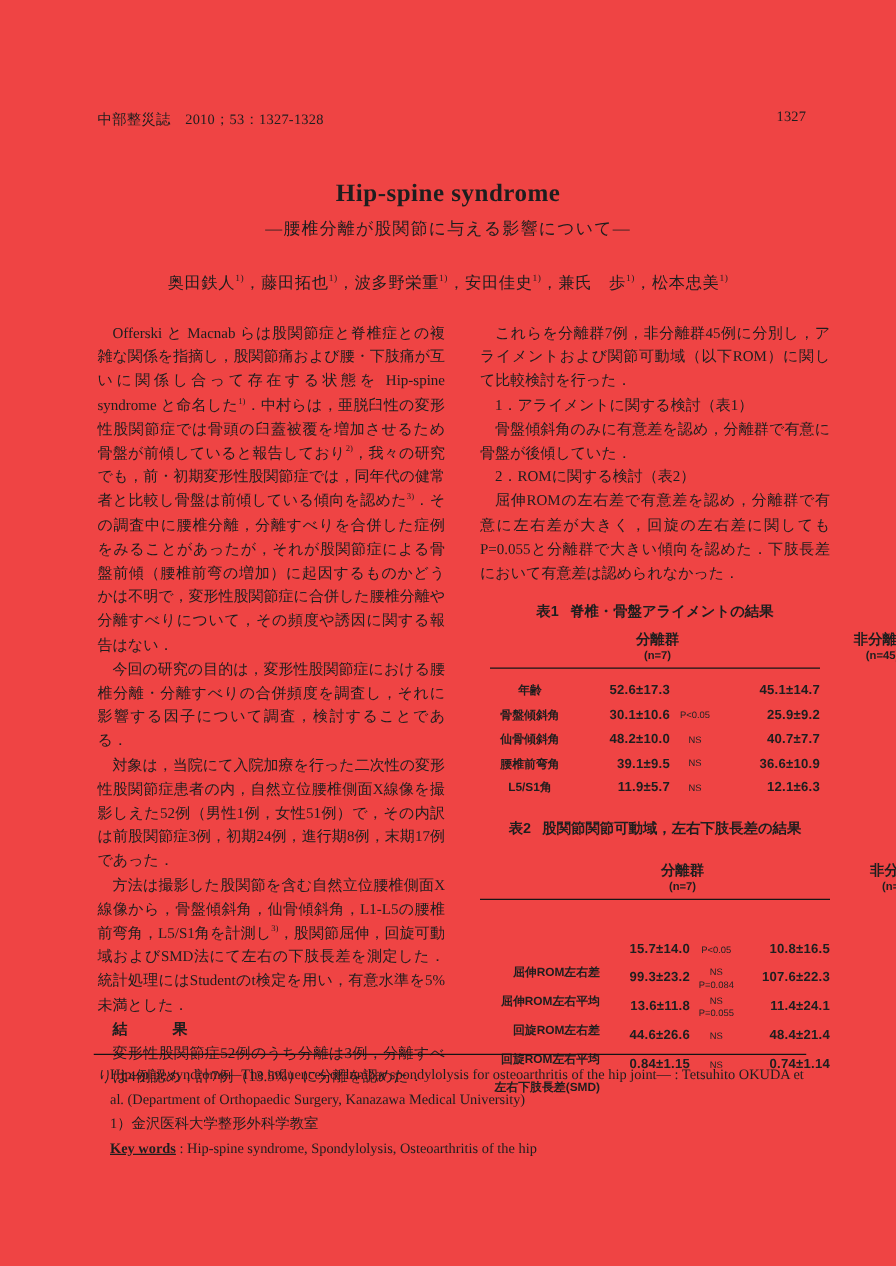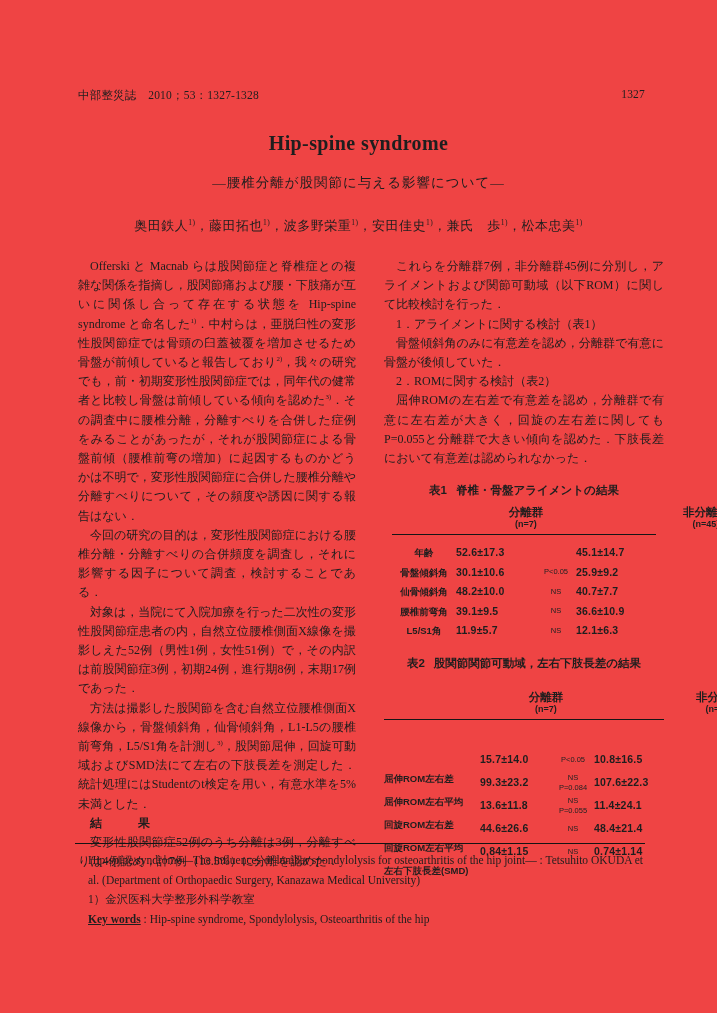--- a/index.html
+++ b/index.html
@@ -1,21 +1,21 @@
 <!DOCTYPE html>
 <html><head>
 <meta charset="utf-8">
 <style>
   html,body{margin:0;padding:0;background:#ffffff;}
   .page{
     position:relative;width:717px;height:1013px;margin:0 auto;background:#ef4444;
     font-family:"Liberation Serif","DejaVu Serif",serif;color:#1e1e1e;overflow:hidden;
   }
   .pg-header{position:absolute;left:78px;top:88px;width:567px;display:flex;justify-content:space-between;font-size:11.5px;letter-spacing:0.2px;}
-  .paper-title{position:absolute;left:0;top:132px;width:717px;text-align:center;font-size:20px;font-weight:600;letter-spacing:0.4px;}
+  .paper-title{position:absolute;left:0;top:144px;width:717px;text-align:center;font-size:20px;font-weight:600;letter-spacing:0.4px;}
   .paper-subtitle{position:absolute;left:0;top:174px;width:717px;text-align:center;font-size:13.5px;letter-spacing:1px;}
   .authors{position:absolute;left:0;top:217px;width:717px;text-align:center;font-size:13px;letter-spacing:0.5px;}
   sup{font-size:58%;line-height:0;vertical-align:super;}
   .col{position:absolute;top:257px;font-size:12px;line-height:19.2px;text-align:justify;}
   .col-left{left:78px;width:278px;}
   .col-right{left:384px;width:280px;}
   .para{margin:0;text-indent:1em;}
   .heading{margin:0;font-family:"Liberation Sans","DejaVu Sans",sans-serif;font-weight:700;font-size:12px;padding-left:12px;text-indent:0;}
   
   .table-block{margin-top:15px;}
@@ -28,22 +28,22 @@
   .t2 .tbl-head,.t2 .tbl-row{grid-template-columns:96px 72px 42px 70px;}
   .tbl-head{border-bottom:1.6px solid #161616;padding-bottom:4px;align-items:end;gap:30px;}
   .g-name{display:block;font-family:"Liberation Sans","DejaVu Sans",sans-serif;font-weight:700;font-size:11.5px;text-align:center;line-height:14px;}
   .g-n{display:block;font-family:"Liberation Sans","DejaVu Sans",sans-serif;font-weight:600;font-size:9px;text-align:center;line-height:11px;}
   .t1 .tbl-row{height:19.5px;}
   .t2 .tbl-row{height:23px;}
   .t1 .tbl-body{padding-top:8px;}
   .t2 .tbl-body{padding-top:12px;}
   .c-label{font-family:"Liberation Sans","DejaVu Sans",sans-serif;font-weight:700;font-size:9.5px;}
   .t1 .c-label{text-align:center;}
-  .t2 .c-label{text-align:left;margin-top:37px;}
-  .c-val{font-family:"Liberation Sans","DejaVu Sans",sans-serif;font-weight:700;font-size:10.5px;text-align:left;letter-spacing:0.2px;}
+  .t2 .c-label{text-align:right;margin-top:37px;}
+  .c-val{font-family:"Liberation Sans","DejaVu Sans",sans-serif;font-weight:700;font-size:10.5px;text-align:right;letter-spacing:0.2px;}
   .c-p{font-family:"Liberation Sans","DejaVu Sans",sans-serif;font-size:7.5px;text-align:center;display:flex;flex-direction:column;line-height:1.35;color:#222;}
   
   .footer-rule{position:absolute;left:75px;top:843px;width:570px;border-top:1.6px solid #141414;}
   .footer{position:absolute;left:88px;top:851px;width:557px;font-size:11.5px;line-height:19.5px;text-align:left;}
   .footer p{margin:0;}
   .kw-label{font-weight:700;text-decoration:underline;}
 </style>
 </head>
 <body>
 

